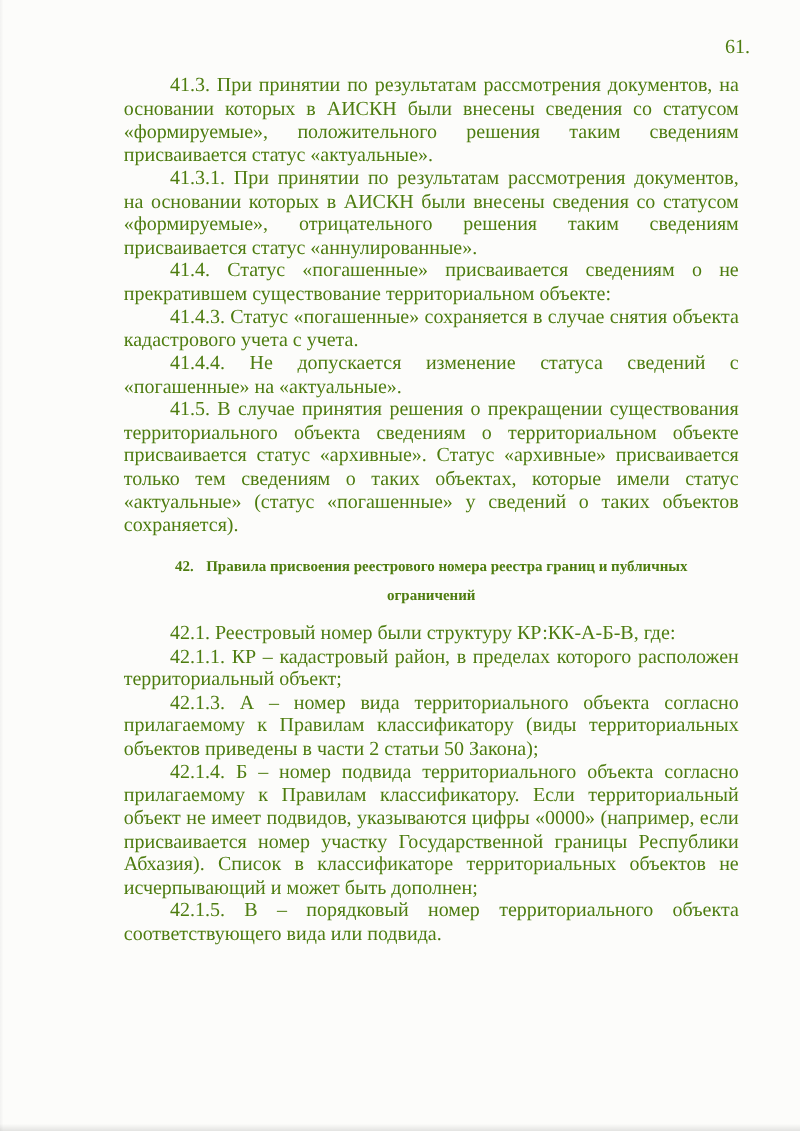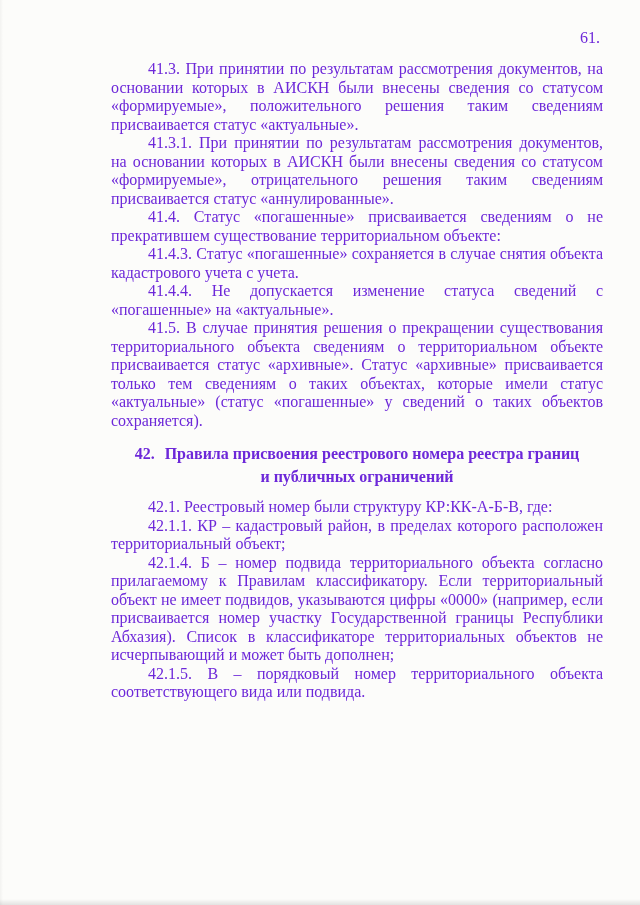--- a/index.html
+++ b/index.html
@@ -2,21 +2,21 @@
 <html><head>
 <meta charset="utf-8">
 <style>
   html, body { margin: 0; padding: 0; background: #ffffff; }
   .page {
     position: relative;
     width: 640px;
     height: 905px;
     background: #fcfcfa;
     font-family: "Liberation Serif", "DejaVu Serif", serif;
-    color: #6d28d9;
+    color: #4d7c0f;
     overflow: hidden;
     box-sizing: border-box;
   }
   .scan-edge-bottom {
     position: absolute;
     left: 0; right: 0; bottom: 0;
     height: 6px;
     background: linear-gradient(to bottom, rgba(0,0,0,0), rgba(0,0,0,0.10));
   }
   .scan-edge-left {
@@ -28,35 +28,35 @@
   .page-number {
     position: absolute;
     top: 28px;
     right: 40px;
     font-size: 16px;
     line-height: 20px;
   }
   .body-text {
     position: absolute;
     top: 60px;
-    left: 111px;
+    left: 99px;
     width: 492px;
     font-size: 16px;
     line-height: 18.5px;
     text-align: justify;
   }
   .para {
     margin: 0;
     text-indent: 37px;
   }
   .section-heading {
     margin: 12px 20px 10px 20px;
     text-align: center;
     font-weight: 700;
-    font-size: 16px;
+    font-size: 12px;
     line-height: 23px;
     text-indent: 0;
   }
   .section-heading .num { margin-right: 10px; }
 </style>
 </head>
 <body>
 
 <div class="page">
   <div class="scan-edge-left"></div>
@@ -80,20 +80,21 @@
 
     <p class="para"><span class="num">41.5.</span> <span>В случае принятия решения о прекращении существования территориального объекта сведениям о территориальном объекте присваивается статус «архивные». Статус «архивные» присваивается только тем сведениям о таких объектах, которые имели статус «актуальные» (статус «погашенные» у сведений о таких объектов сохраняется).</span></p>
 
     <h2 class="section-heading"><span class="num">42.</span><span>Правила присвоения реестрового номера реестра границ и публичных ограничений</span></h2>
 
     <p class="para"><span class="num">42.1.</span> <span>Реестровый номер были структуру КР:КК-А-Б-В, где:</span></p>
 
     <p class="para"><span class="num">42.1.1.</span> <span>КР – кадастровый район, в пределах которого расположен территориальный объект;</span></p>
 
 
+    <p class="para"><span class="num">42.1.3.</span> <span>А – номер вида территориального объекта согласно прилагаемому к Правилам классификатору (виды территориальных объектов приведены в части 2 статьи 50 Закона);</span></p>
 
     <p class="para"><span class="num">42.1.4.</span> <span>Б – номер подвида территориального объекта согласно прилагаемому к Правилам классификатору. Если территориальный объект не имеет подвидов, указываются цифры «0000» (например, если присваивается номер участку Государственной границы Республики Абхазия). Список в классификаторе территориальных объектов не исчерпывающий и может быть дополнен;</span></p>
 
     <p class="para"><span class="num">42.1.5.</span> <span>В – порядковый номер территориального объекта соответствующего вида или подвида.</span></p>
 
   </div>
 
   <div class="scan-edge-bottom"></div>
 </div>
 

